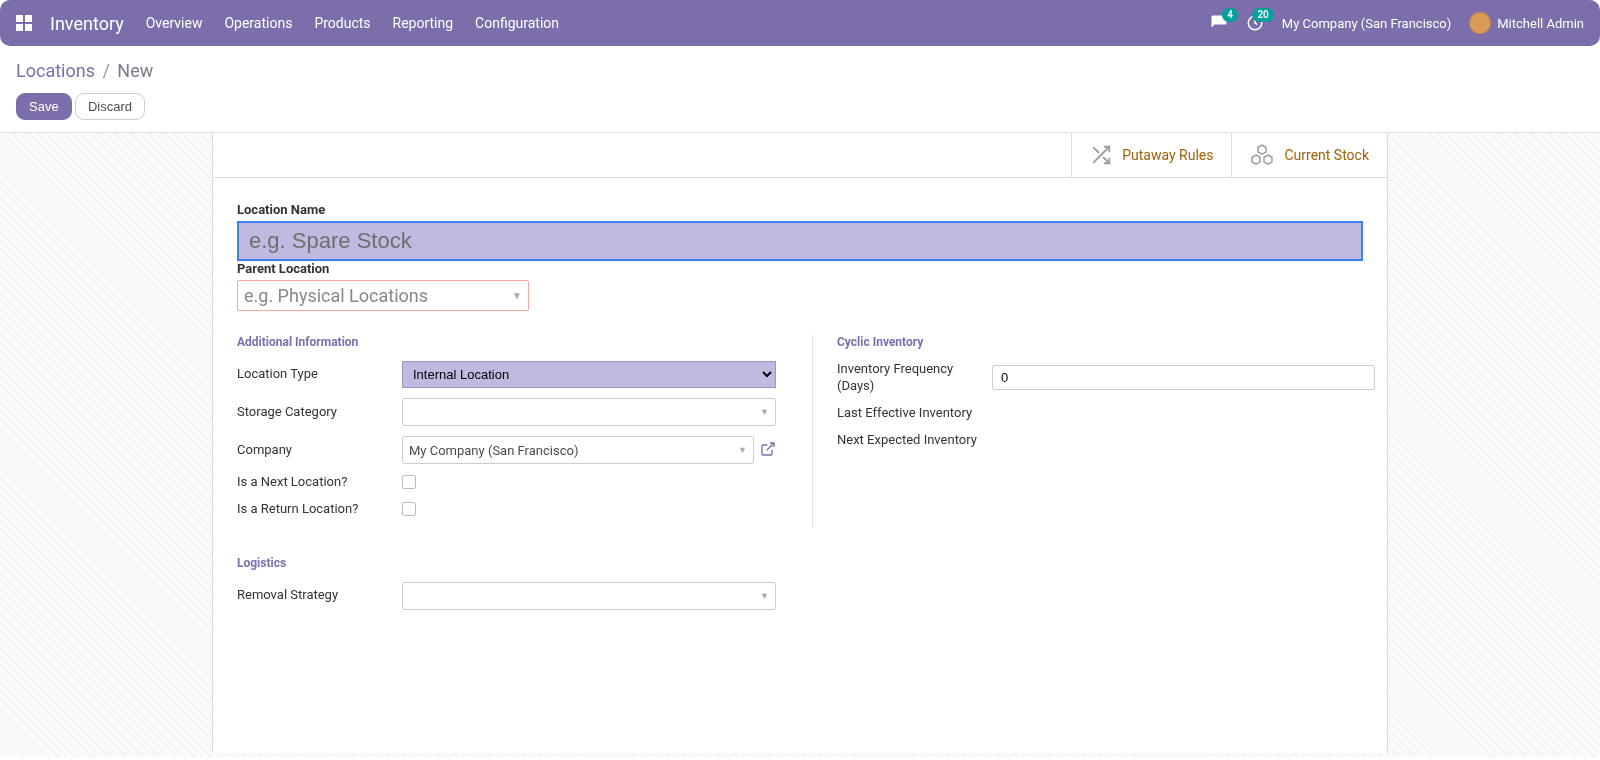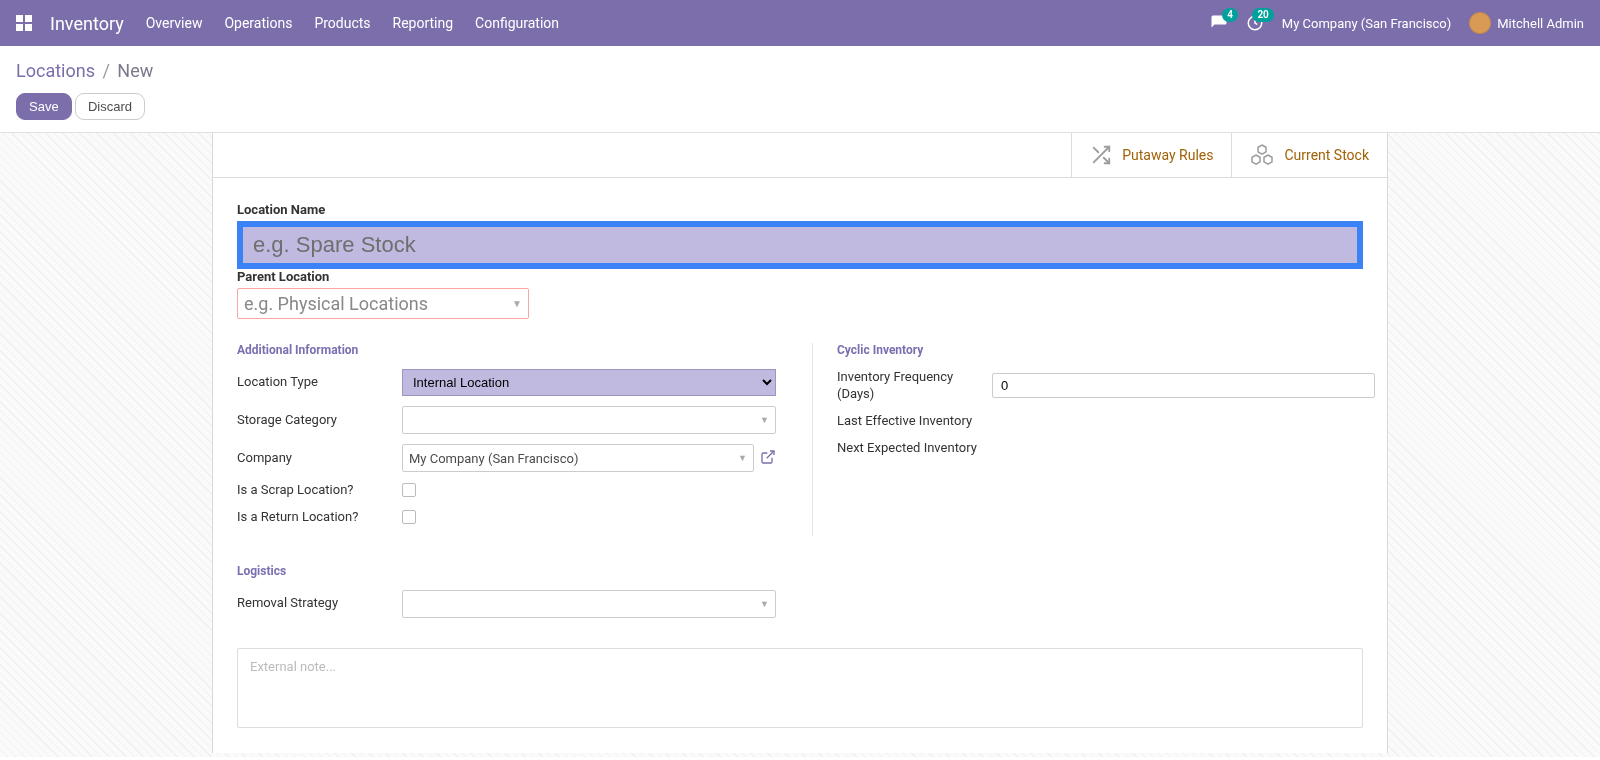--- a/index.html
+++ b/index.html
@@ -21,20 +21,21 @@
   }
 
   
   .navbar{
     background:var(--primary);
     color:#fff;
     height:46px;
     display:flex;
     align-items:center;
     padding:16px 16px;
+    border-radius:10px;
   }
   .nav-left{display:flex;align-items:center;gap:22px;}
   .nav-right{margin-left:auto;display:flex;align-items:center;gap:18px;}
   .apps-icon svg{display:block;}
   .app-name{font-size:18px;font-weight:400;margin-left:-4px;}
   .nav-item{color:#fff;cursor:pointer;font-size:14px;}
   .nav-icon{position:relative;display:flex;align-items:center;cursor:pointer;}
   .badge{
     position:absolute;
     top:-6px;right:-10px;
@@ -105,21 +106,21 @@
   .stat-btn svg{display:block;}
 
   .sheet-body{padding:24px 24px 0 24px;}
 
   .field-block{}
   .field-label{font-weight:700;color:#333;margin-bottom:4px;display:block;font-size:13px;}
   .big-input{
     width:100%;
     font-size:22px;
     padding:5px 10px;
-    border:6px solid #3b82f6;
+    border:2px solid #3b82f6;
     background:var(--highlight);
     color:#333;
     outline:none;
   }
   .big-input::placeholder{color:#6e6e6e;}
   .m2o{
     display:flex;
     align-items:center;
     width:292px;
     border:1px solid #fca5a5;
@@ -353,21 +354,21 @@
                       <path d="M18 13v6a2 2 0 0 1-2 2H5a2 2 0 0 1-2-2V8a2 2 0 0 1 2-2h6"></path>
                       <path d="M15 3h6v6"></path>
                       <path d="M10 14 21 3"></path>
                     </svg>
                 </span>
               </div>
             </div>
           </div>
 
           <div class="row">
-            <div class="lbl">Is a Scrap Location?</div>
+            <div class="lbl">Is a Next Location?</div>
             <div class="val">
                 <div class="checkbox"></div>
               </div>
           </div>
 
           <div class="row">
             <div class="lbl">Is a Return Location?</div>
             <div class="val">
                 <div class="checkbox"></div>
               </div>
@@ -408,16 +409,15 @@
                   <span class="caret">▼</span>
                 </div>
               </div>
             </div>
           </div>
           <div class="col"></div>
         </div>
       </div>
     </div>
 
-    <div class="note">External note...</div>
 
   </div>
 </div>
 
 </body></html>

